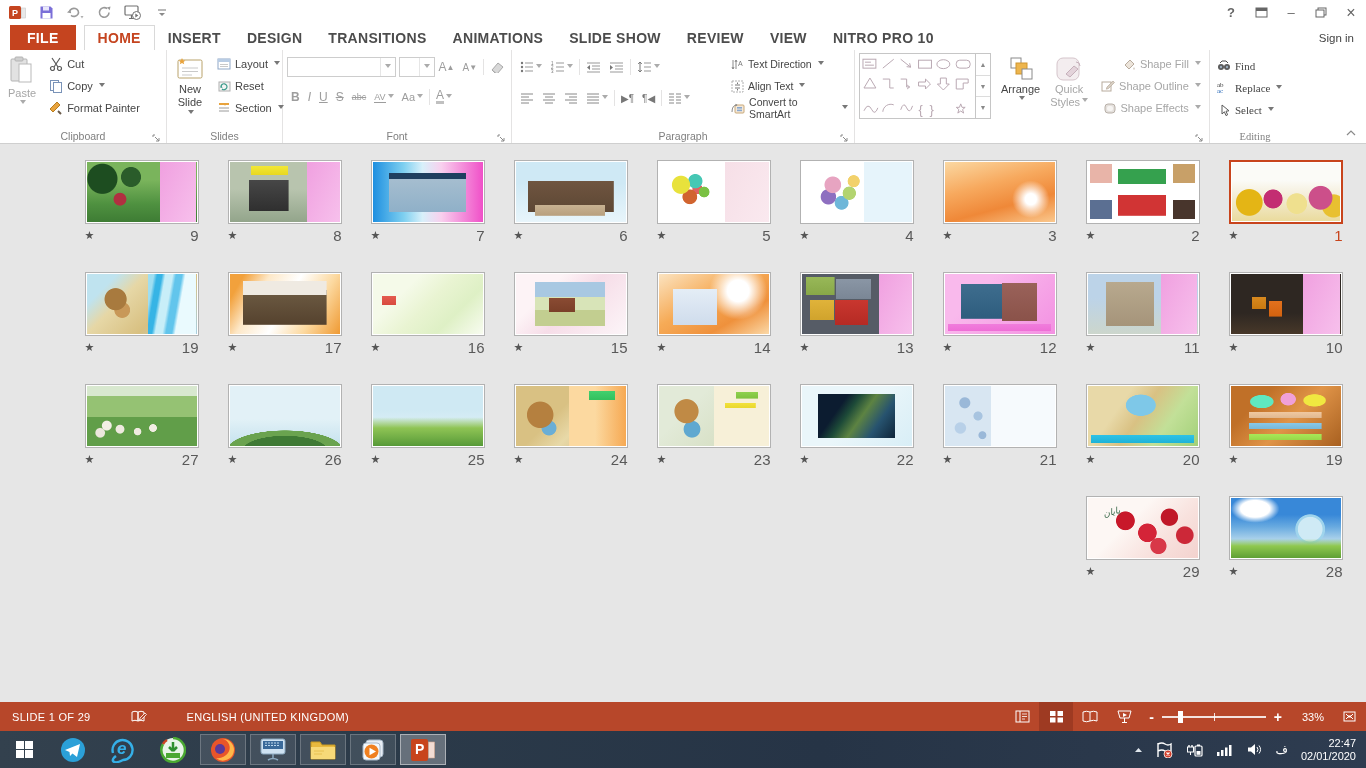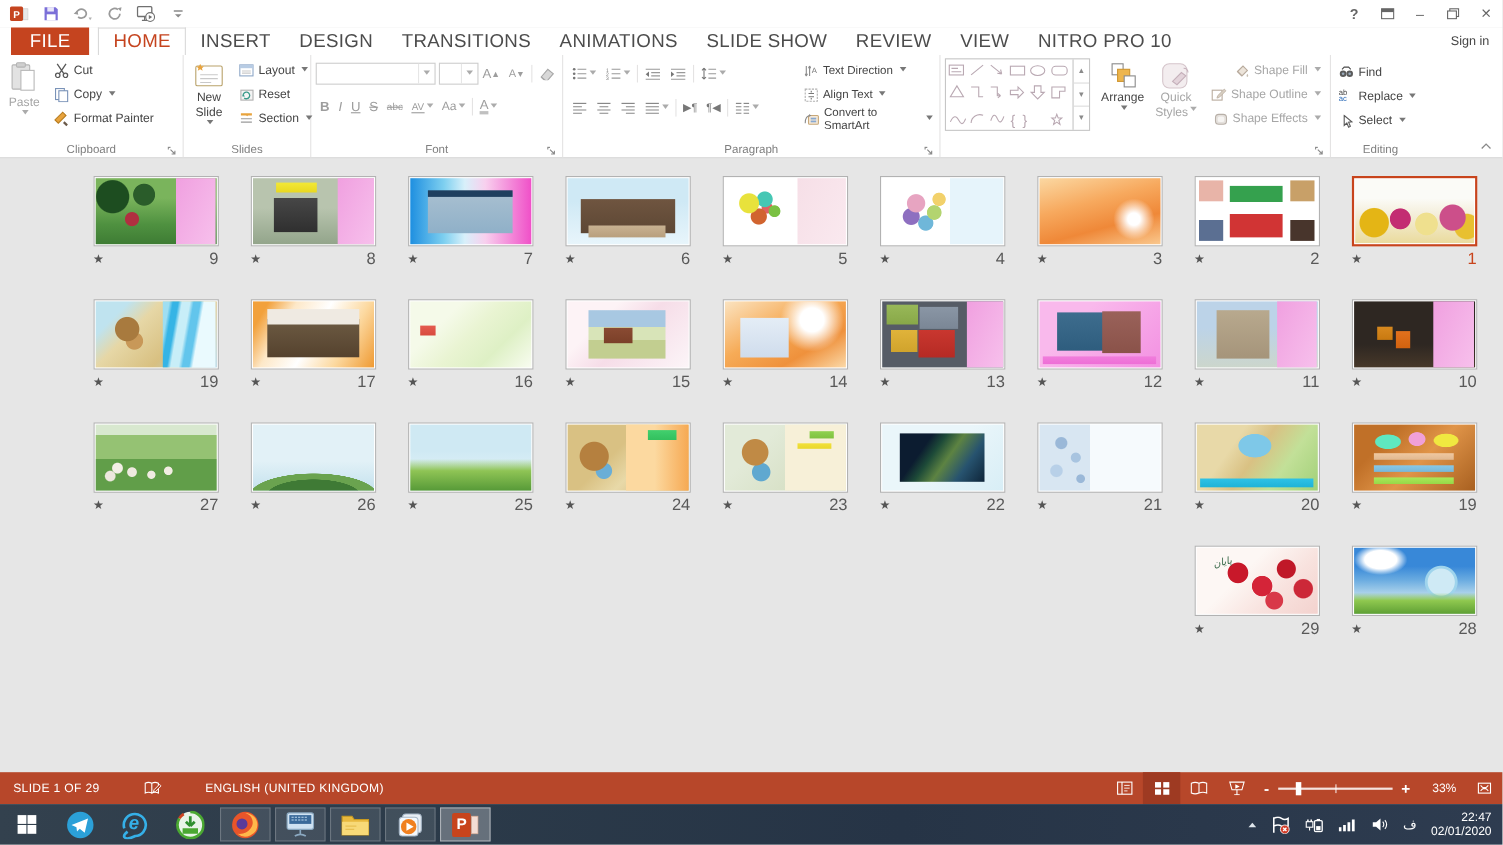--- a/index.html
+++ b/index.html
@@ -10,21 +10,21 @@
   
   .titlebar{height:25px;background:#ffffff;position:relative;display:flex;align-items:center;}
   .qat{display:flex;align-items:center;gap:9px;padding-left:7px;height:100%;}
   .qat .qi{display:inline-flex;align-items:center;justify-content:center;width:20px;height:20px;color:#8a8a8a;font-size:14px;}
   .apptitle{position:absolute;left:50%;top:0;transform:translateX(-50%);font-size:12px;color:#5c5c5c;line-height:25px;white-space:nowrap;}
   .winctl{position:absolute;right:0;top:0;display:flex;align-items:center;height:25px;}
   .winctl .wc{width:30px;height:25px;display:flex;align-items:center;justify-content:center;color:#666;font-size:13px;}
 
   
   .tabrow{height:25px;background:#fff;display:flex;align-items:stretch;position:relative;}
-  .tab{font-size:17px;color:#4c4c4c;letter-spacing:.3px;padding:0 13px;display:flex;align-items:center;}
+  .tab{font-size:14px;color:#4c4c4c;letter-spacing:.3px;padding:0 13px;display:flex;align-items:center;font-weight:bold;}
   .tab.file{background:#c5441f;color:#fff;padding:0 17px;margin-left:10px;}
   .tab.active{color:#c5441f;background:#fff;border:1px solid #d9d9d9;border-bottom:none;margin-left:8px;}
   .signin{position:absolute;right:12px;top:0;height:25px;display:flex;align-items:center;font-size:11.5px;color:#444;}
 
   
   .ribbon{height:93px;background:#fff;border-bottom:1px solid #cfcfcf;display:flex;position:relative;}
   .group{position:relative;border-right:1px solid #e4e3e3;box-sizing:border-box;padding:3px 3px 15px 4px;}
   .glabel{position:absolute;bottom:1px;left:0;right:0;text-align:center;font-size:10.5px;color:#7f7f7f;}
   .launcher{position:absolute;bottom:2px;right:3px;width:11px;height:11px;}
   .rbtn,.rbig{display:flex;align-items:center;font-size:11px;color:#454545;gap:4px;}
@@ -511,21 +511,21 @@
           </div>
         </div>
       </div>
       <span class="launcher">
         <svg width="10" height="10" viewBox="0 0 10 10">
             <path d="M1 3 v-2 h2 M3 3 l4 4 M7 4 v3 h-3" stroke="#8a8a8a" fill="none"></path>
           </svg>
       </span>
     </div>
 
-    <div class="group" style="width:90px;border-right:none;">
+    <div class="group" style="width:90px;border-right:none;font-family:Liberation Serif, serif;">
       <div style="display:flex;flex-direction:column;margin-top:2px;">
         <div class="rbtn">
           <svg class="ic" width="14" height="12" viewBox="0 0 14 12">
               <path d="M3 3 l2 -2 h4 l2 2" stroke="#4a4a4a" fill="none"></path>
               <circle cx="4" cy="7" r="3" fill="#5a5a5a"></circle>
               <circle cx="10" cy="7" r="3" fill="#5a5a5a"></circle>
               <circle cx="4" cy="7" r="1.2" fill="#9ab"></circle>
               <circle cx="10" cy="7" r="1.2" fill="#9ab"></circle>
             </svg>
           <span>Find</span>

